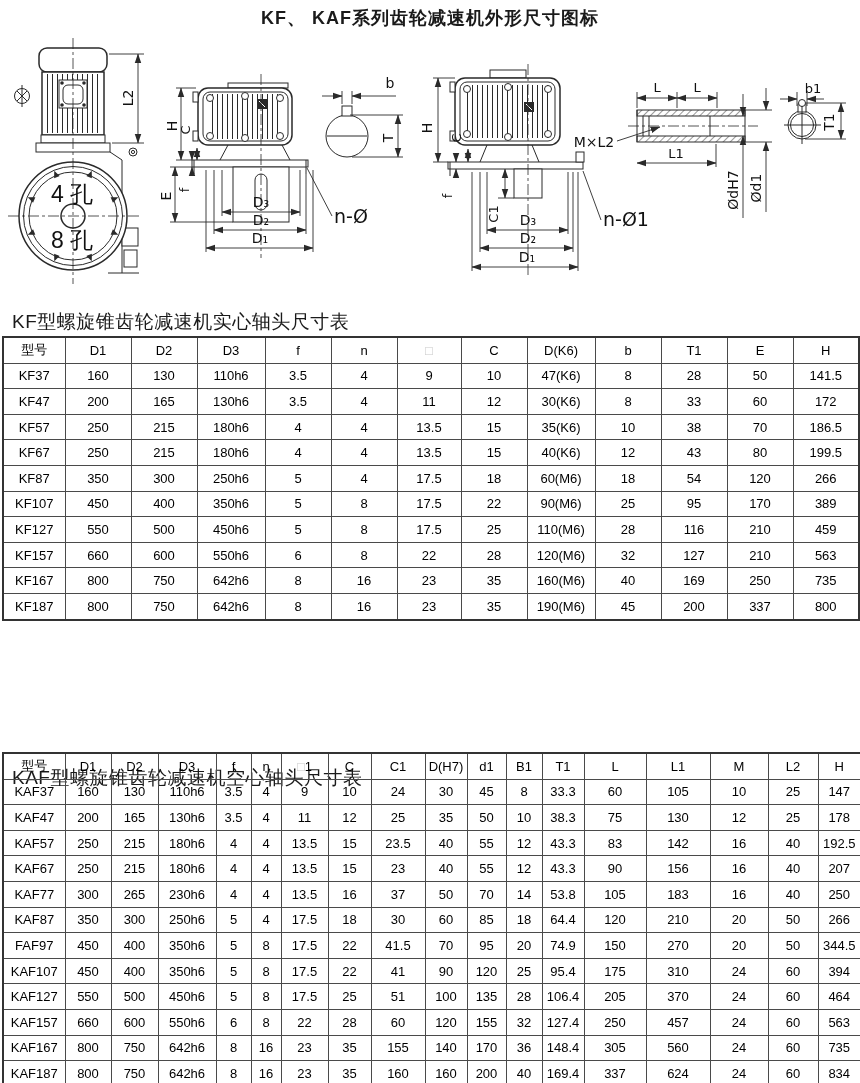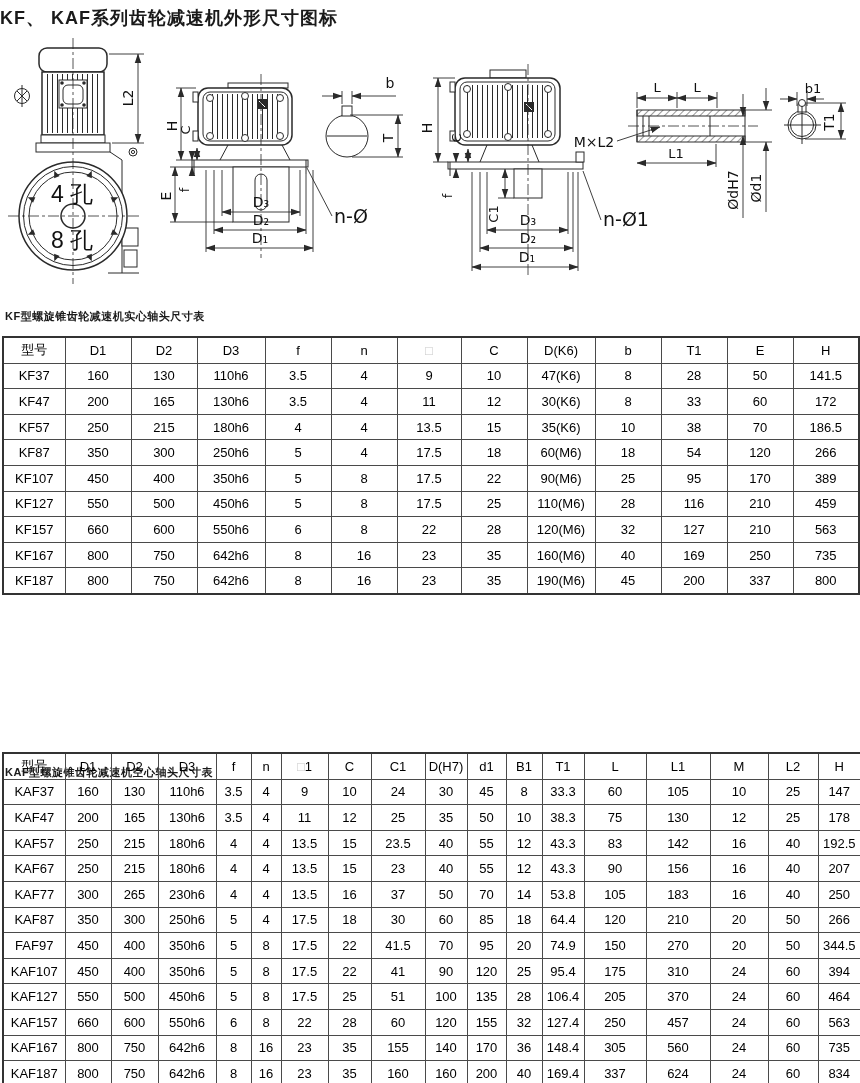--- a/index.html
+++ b/index.html
@@ -1,20 +1,20 @@
 <!DOCTYPE html>
 <html><head>
 <meta charset="utf-8">
 <style>
   html,body{margin:0;padding:0;background:#fff;}
   .page{position:relative;width:860px;height:1083px;background:#fff;overflow:hidden;
         font-family:"Liberation Sans","DejaVu Sans",sans-serif;color:#1a1a1a;}
-  .doc-title{position:absolute;top:6px;left:0;width:860px;text-align:left;
+  .doc-title{position:absolute;top:6px;left:0;width:860px;text-align:center;
         font-size:18px;font-weight:600;letter-spacing:1px;}
-  .sec-title{position:absolute;left:5px;font-size:11px;font-weight:700;letter-spacing:.5px;}
+  .sec-title{position:absolute;left:12px;font-size:19px;font-weight:400;letter-spacing:.5px;}
   #sec1{top:309px;} #sec2{top:725px;margin-top:40px;}
   svg.diag{position:absolute;top:30px;left:0;}
   .ln{stroke:#2a2a2a;stroke-width:1;fill:none;}
   .lnb{stroke:#2a2a2a;stroke-width:1.5;fill:none;}
   .fw{fill:#fff;stroke:#2a2a2a;stroke-width:1;}
   .fwb{fill:#fff;stroke:#2a2a2a;stroke-width:1.5;}
   .cl{stroke:#2a2a2a;stroke-width:.8;fill:none;stroke-dasharray:11 3 3 3;}
   .dim{stroke:#2a2a2a;stroke-width:.9;fill:none;}
   .dk{fill:#2a2a2a;}
   text.lbl{font-family:"DejaVu Sans","Liberation Sans",sans-serif;font-size:14px;fill:#111;}
@@ -360,20 +360,35 @@
           <td>4</td>
           <td>13.5</td>
           <td>15</td>
           <td>35(K6)</td>
           <td>10</td>
           <td>38</td>
           <td>70</td>
           <td>186.5</td>
         </tr>
         <tr>
+          <td>KF67</td>
+          <td>250</td>
+          <td>215</td>
+          <td>180h6</td>
+          <td>4</td>
+          <td>4</td>
+          <td>13.5</td>
+          <td>15</td>
+          <td>40(K6)</td>
+          <td>12</td>
+          <td>43</td>
+          <td>80</td>
+          <td>199.5</td>
+        </tr>
+        <tr>
           <td>KF87</td>
           <td>350</td>
           <td>300</td>
           <td>250h6</td>
           <td>5</td>
           <td>4</td>
           <td>17.5</td>
           <td>18</td>
           <td>60(M6)</td>
           <td>18</td>

